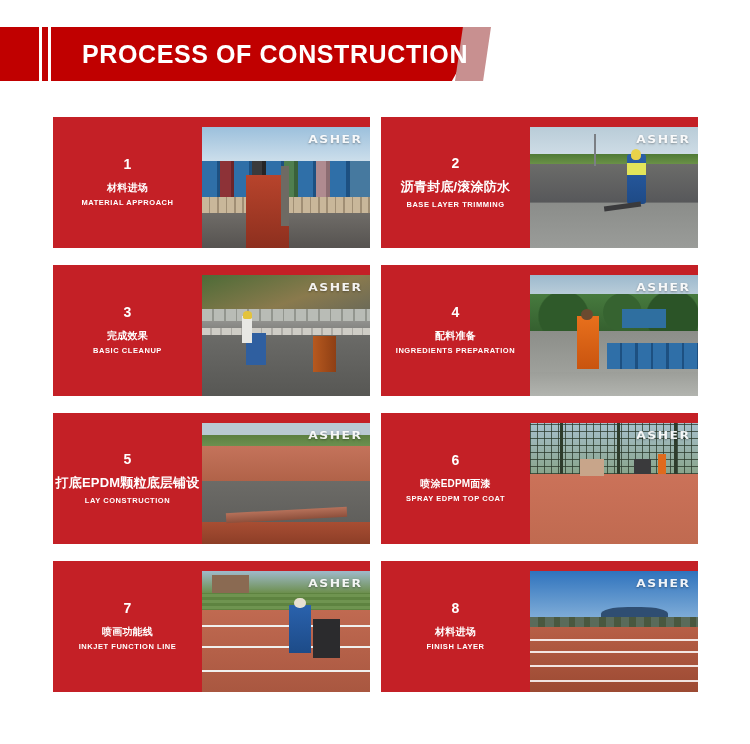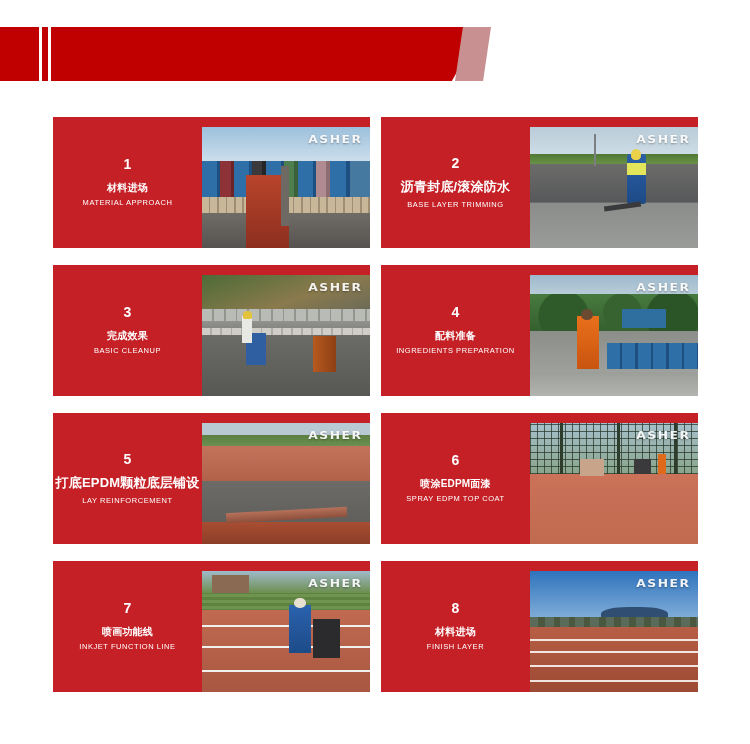--- a/index.html
+++ b/index.html
@@ -123,21 +123,21 @@
     font-size: 10px;
     font-weight: bold;
     line-height: 1.15;
     white-space: nowrap;
     letter-spacing: 0.2px;
     margin-bottom: 6px;
   }
   .p-cn.small { font-size: 13px; }
   .p-en {
     font-size: 7.5px;
-    font-weight: normal;
+    font-weight: bold;
     letter-spacing: 0.55px;
     white-space: nowrap;
     line-height: 1.1;
   }
 
   
   .photo {
     position: relative;
     flex: 1;
     overflow: hidden;
@@ -265,20 +265,21 @@
 
 <div class="header">
   <div class="hdr-block"></div>
   <div class="hdr-stripes">
     <i></i>
     <i></i>
     <i></i>
   </div>
   <div class="hdr-bar"></div>
   <div class="hdr-accent"></div>
+  <div class="hdr-title">PROCESS OF CONSTRUCTION</div>
 </div>
 
 <div class="grid">
 
   <div class="card">
     <div class="panel">
       <div class="p-num">1</div>
       <div class="p-cn">材料进场</div>
       <div class="p-en">MATERIAL APPROACH</div>
     </div>
@@ -350,21 +351,21 @@
           <div class="w-head"></div>
       </div>
       <div class="wm">ASHER</div>
     </div>
   </div>
 
   <div class="card">
     <div class="panel">
       <div class="p-num">5</div>
       <div class="p-cn small">打底EPDM颗粒底层铺设</div>
-      <div class="p-en">LAY REINFORCEMENT</div>
+      <div class="p-en">LAY CONSTRUCTION</div>
     </div>
     <div class="photo">
       <div class="scene s5">
         <div class="sky"></div>
           <div class="grass"></div>
           <div class="track"></div>
         <div class="dark"></div>
           <div class="red"></div>
           <div class="spread"></div>
       </div>

